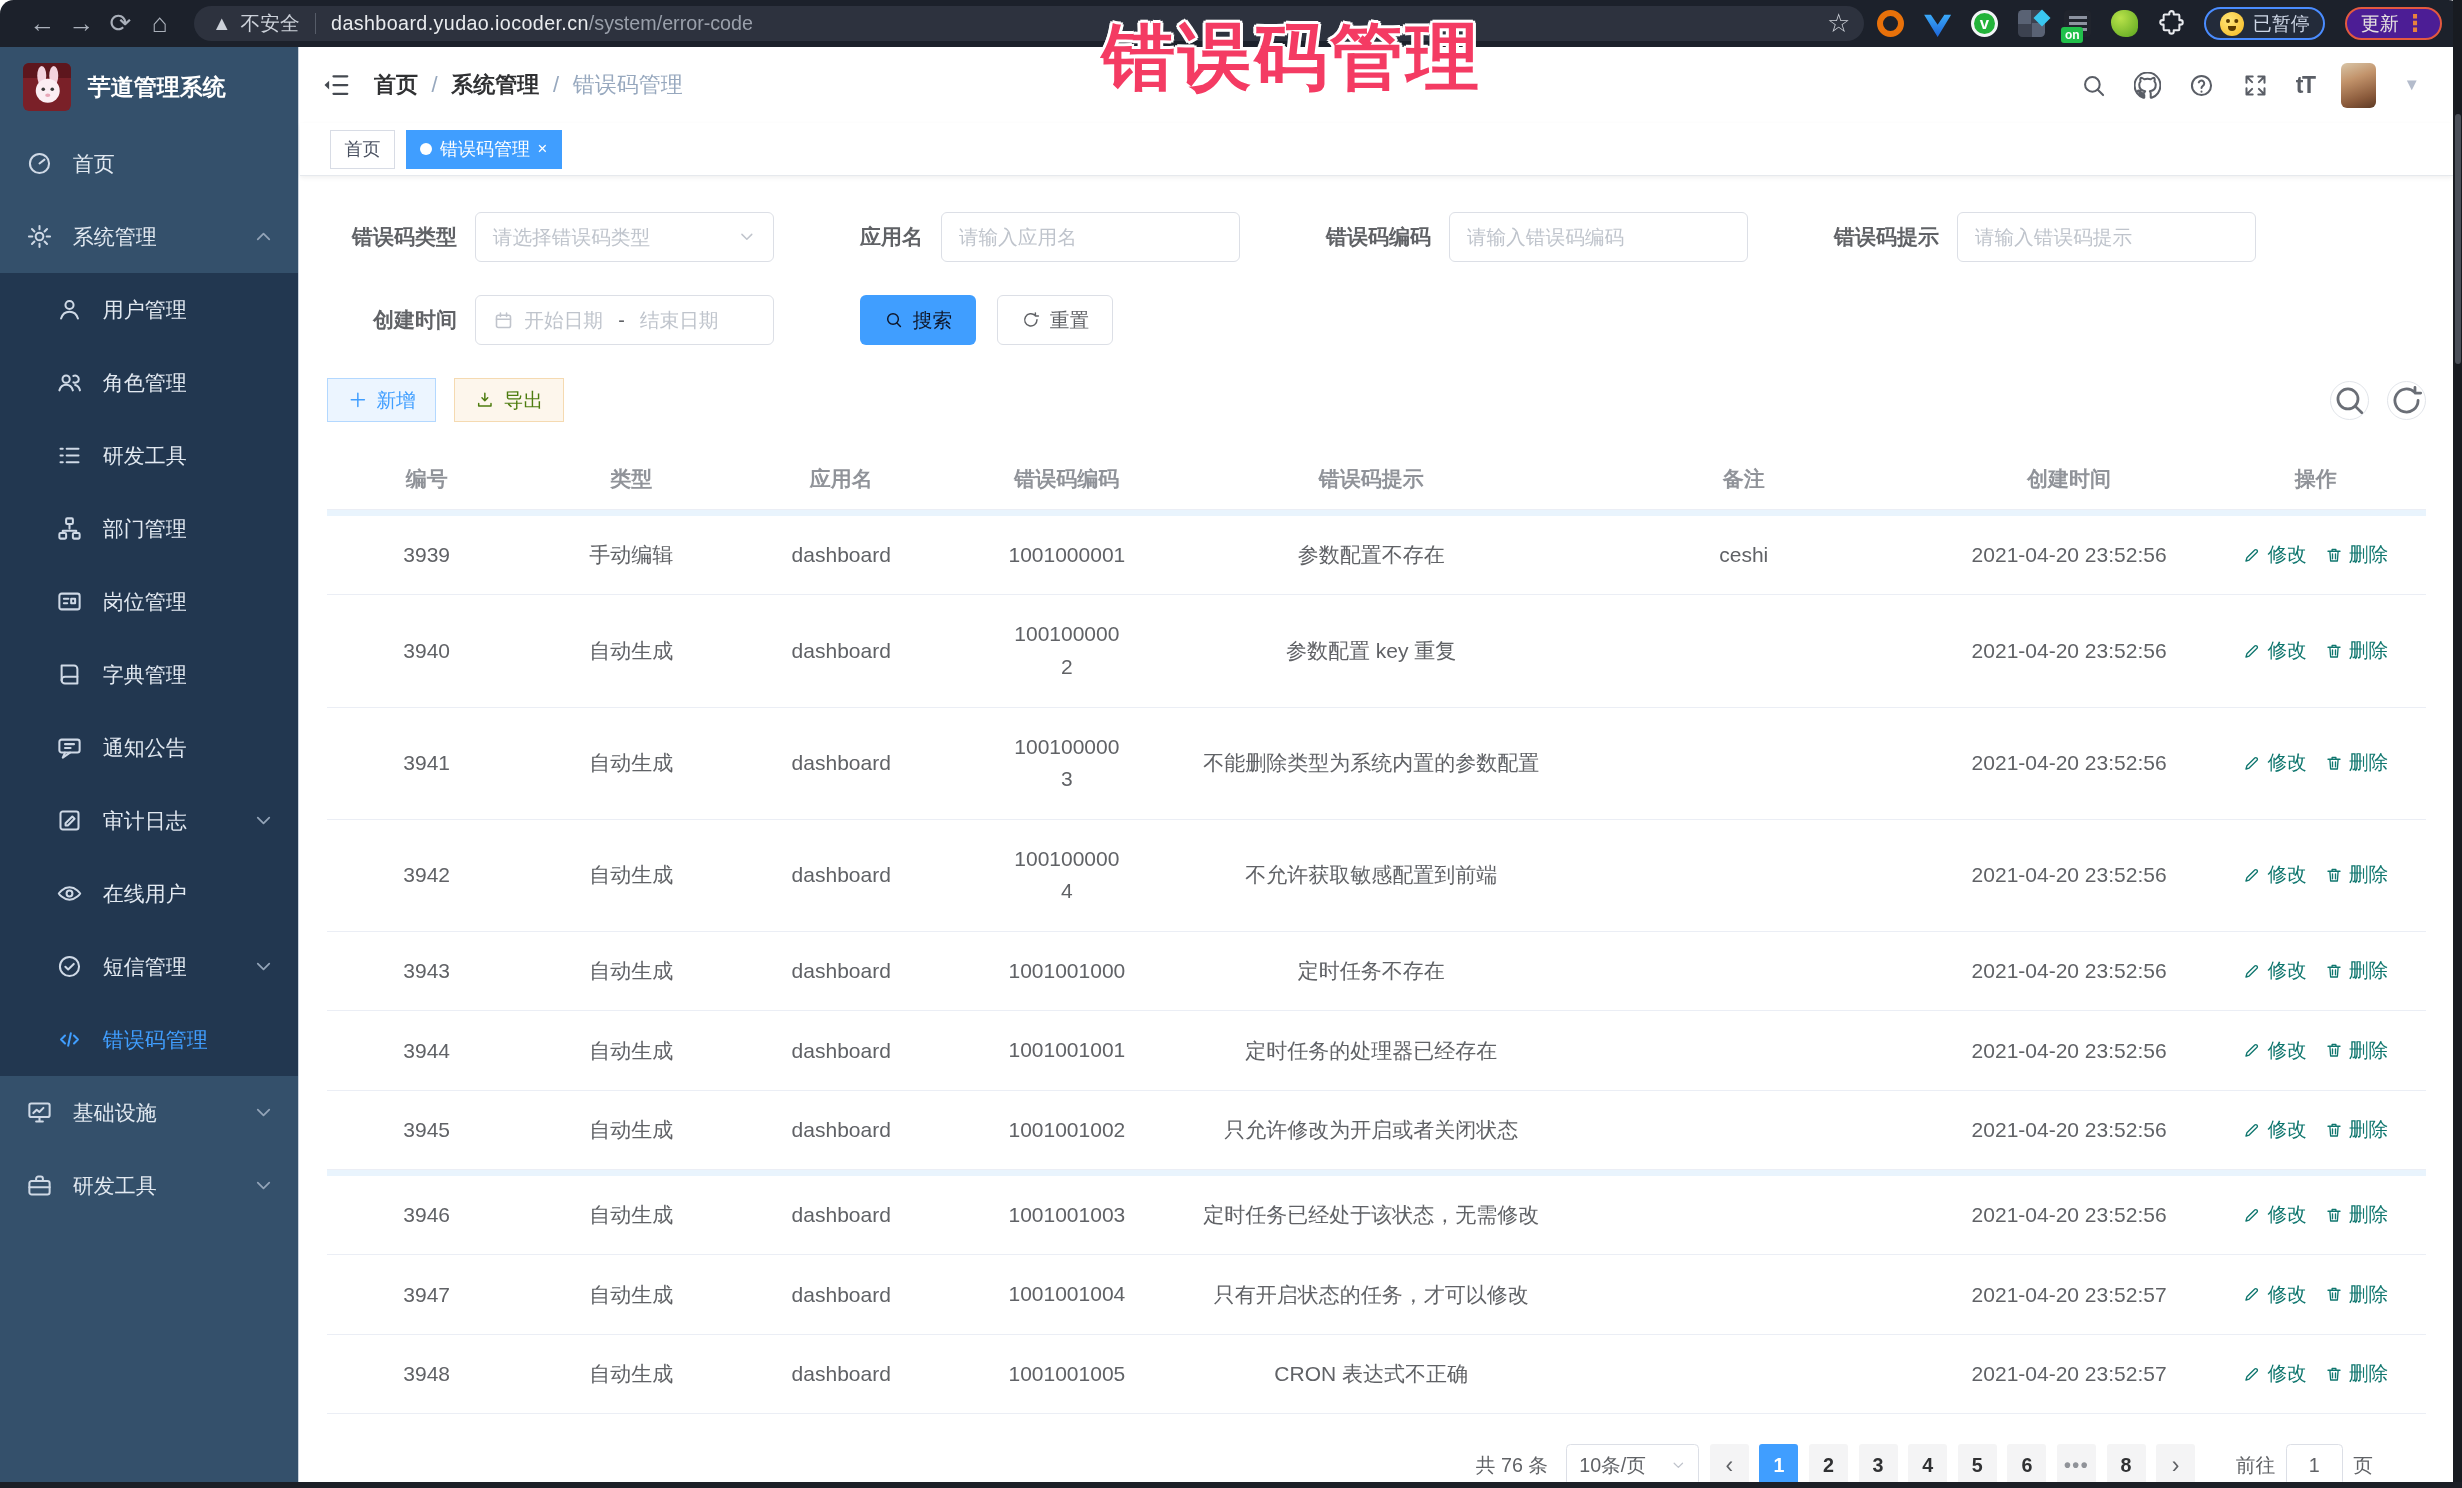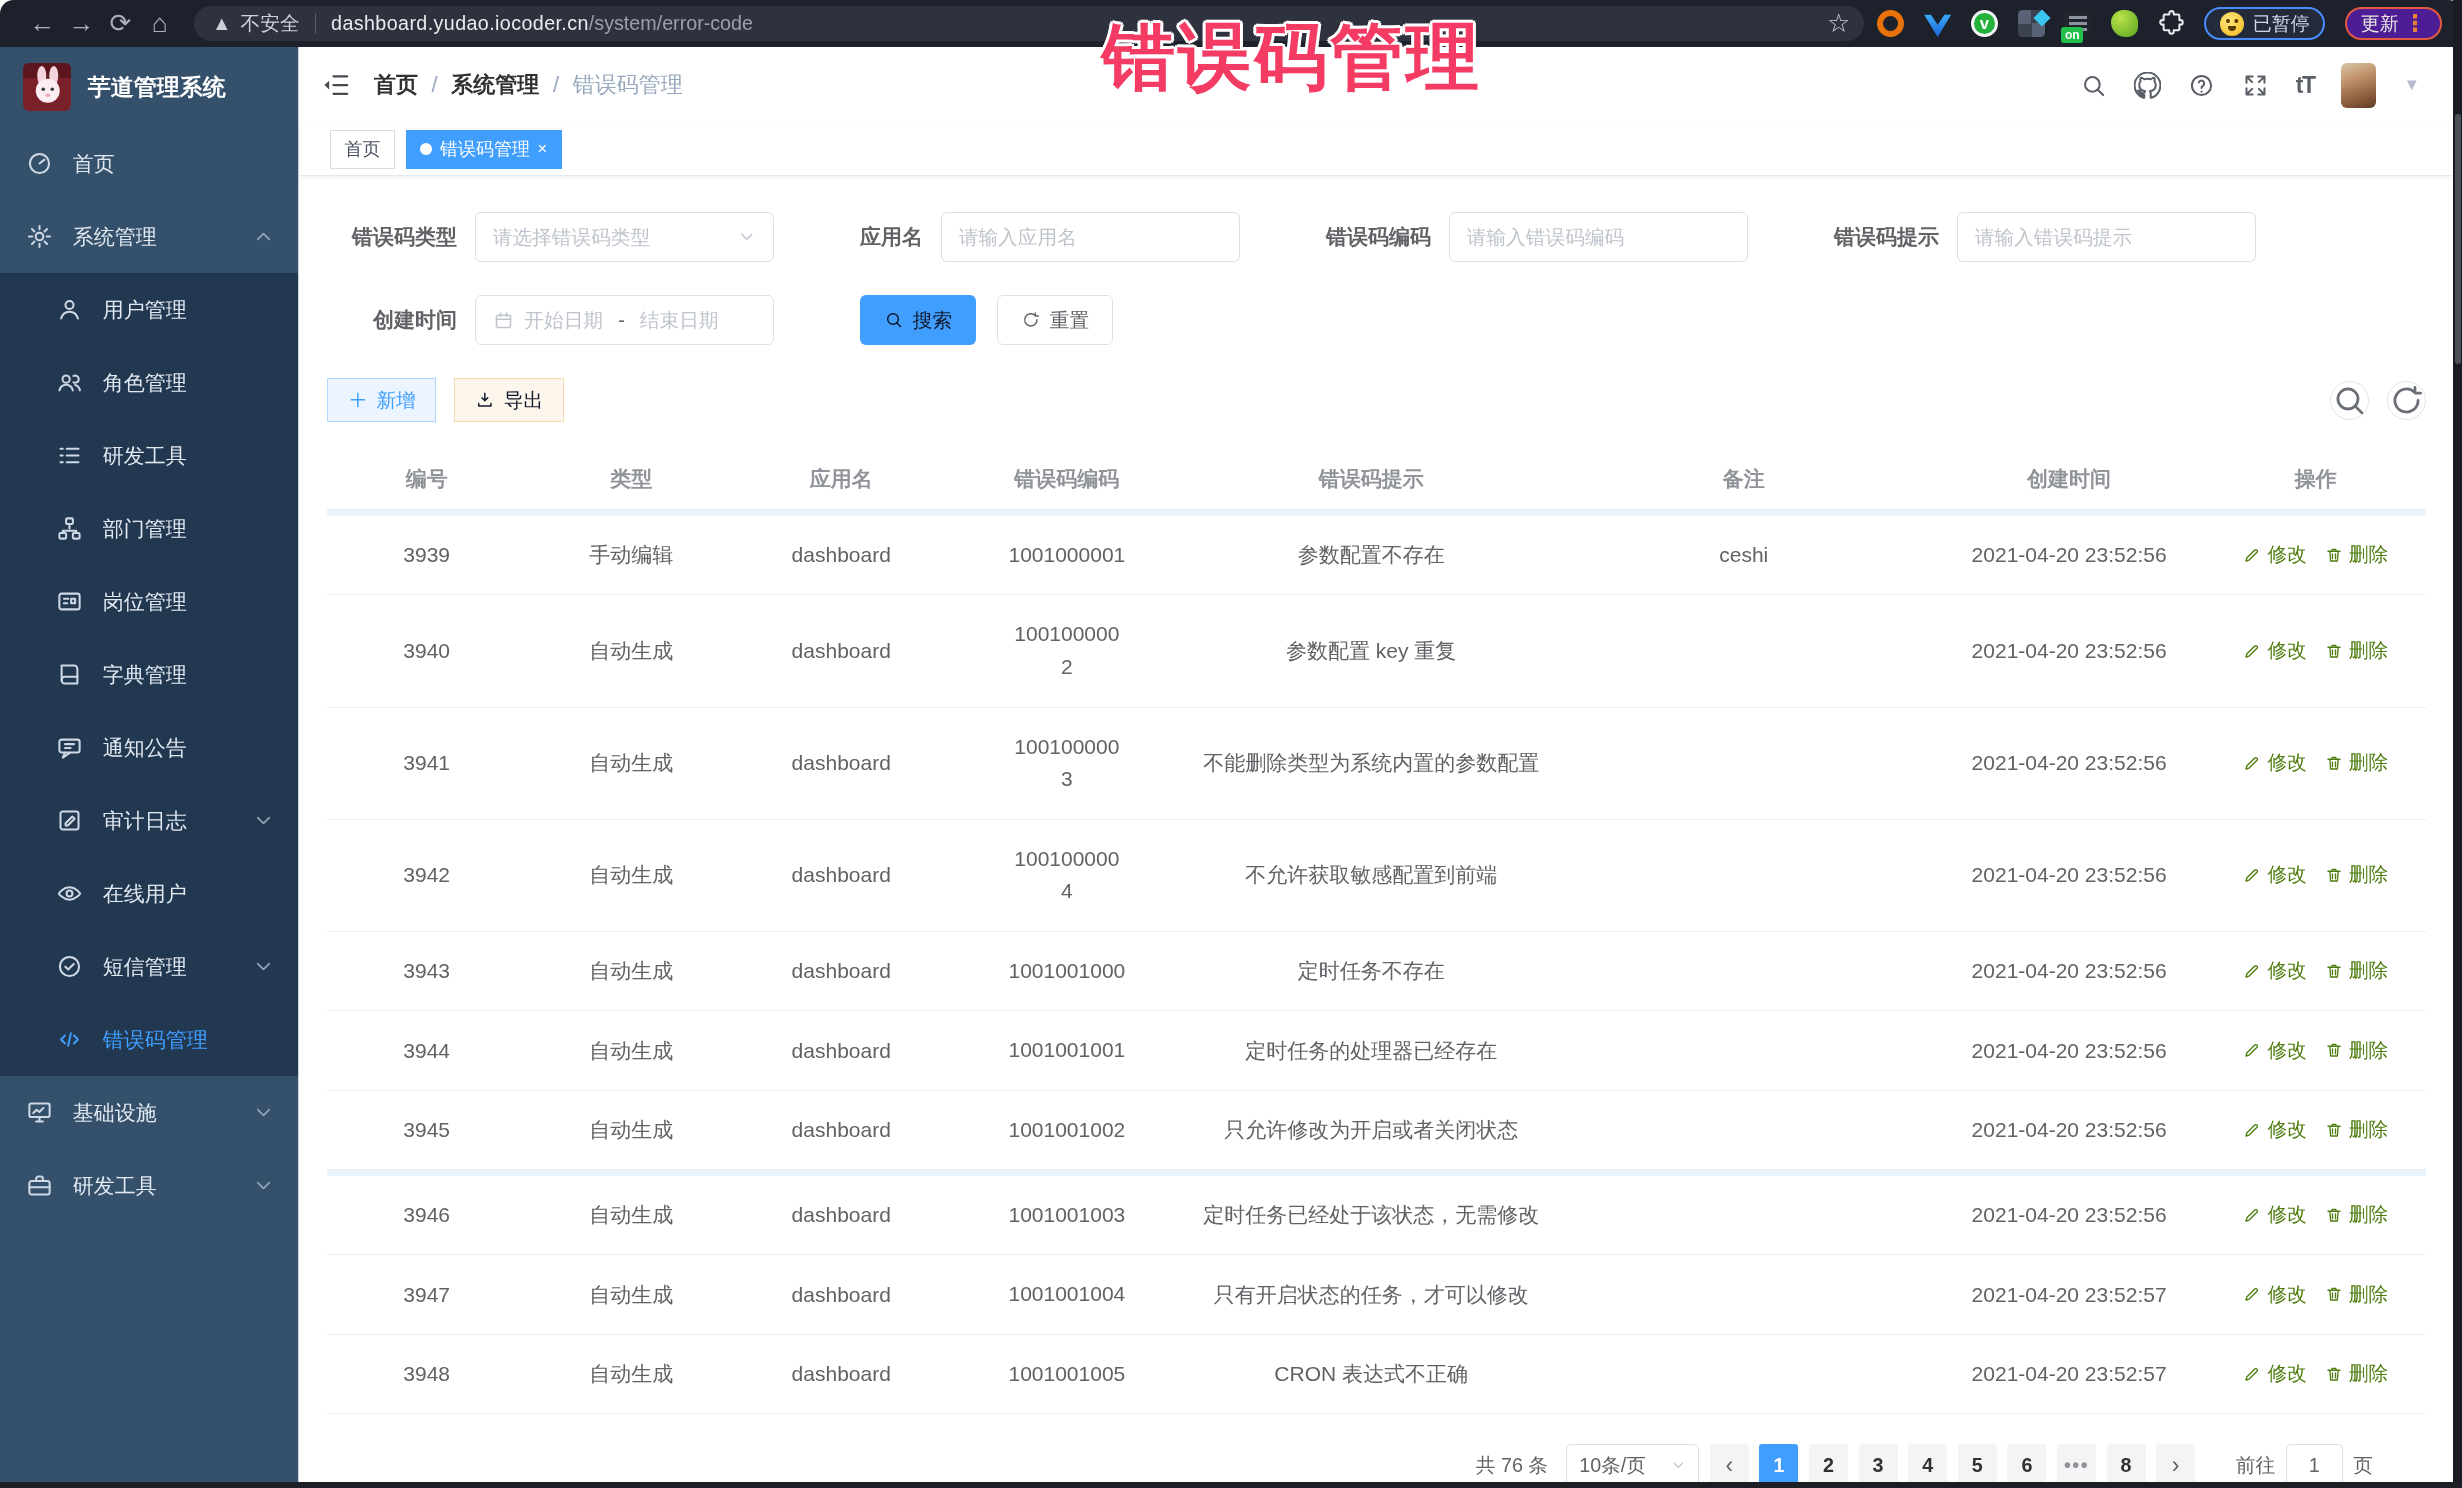--- a/index.html
+++ b/index.html
@@ -91,33 +91,33 @@
   .range-sep { color:#606266; margin:0 4.5px; }
   .btn { height:50px; border-radius:6px; display:inline-flex; align-items:center; justify-content:center; font-size:19.7px; gap:9px; padding:0 23px; border:1.5px solid transparent; cursor:pointer; }
   .btn-primary { background:#409EFF; color:#0f172a; }
   .btn-plain { background:#fff; border-color:#dcdfe6; color:#606266; }
   .btn-ic { width:19.7px; height:19.7px; }
 
   
   .toolbar { display:flex; align-items:center; margin:3px 0 26px 0; }
   .btn-sm { height:44px; font-size:19.7px; padding:0 19.7px; border-radius:0; }
   .btn-add { background:#ecf5ff; border:1.5px solid #b3d8ff; color:#409EFF; margin-right:18px; }
-  .btn-export { background:#fdf6ec; border:1.5px solid #f5dab1; color:#0f172a; }
+  .btn-export { background:#fdf6ec; border:1.5px solid #f5dab1; color:#4d7c0f; }
   .tb-right { margin-left:auto; display:flex; gap:18px; }
   .circle-btn { width:39px; height:39px; border-radius:50%; border:1.5px solid #e2e5ea; display:flex; align-items:center; justify-content:center; color:#6a6e76; background:#fff; }
   .circle-btn svg { width:19.7px; height:19.7px; }
 
   
   table { width:100%; border-collapse:collapse; table-layout:fixed; }
   th { font-size:21px; color:#909399; font-weight:bold; padding:16.7px 6px; border-bottom:1.5px solid #ebeef5; text-align:center; }
   td { font-size:21px; color:#606266; padding:23px 6px; border-bottom:1.5px solid #ebeef5; text-align:center; vertical-align:middle; }
   tr.stripe td { padding:0; height:6px; background:#e9f4fd; border-bottom:none; }
   .cell-code { white-space:pre-line; line-height:1.55; }
   .col-id{width:9.5%} .col-type{width:10%} .col-app{width:10%} .col-code{width:11.5%} .col-hint{width:17.5%} .col-remark{width:18%} .col-time{width:13%} .col-ops{width:10.5%}
-  .op-link { color:#4d7c0f; font-size:19.7px; display:inline-flex; align-items:center; gap:6px; margin:0 9px; cursor:pointer; white-space:nowrap; }
+  .op-link { color:#0f766e; font-size:19.7px; display:inline-flex; align-items:center; gap:6px; margin:0 9px; cursor:pointer; white-space:nowrap; }
   .op-link svg { width:18px; height:18px; }
 
   
   .pagination { display:flex; align-items:center; justify-content:flex-end; padding:30px 53px 0 0; gap:10.6px; font-size:19.7px; color:#606266; }
   .pg-total { margin-right:7.6px; white-space:nowrap; }
   .pg-size { width:133px; height:42px; border:1.5px solid #dcdfe6; border-radius:4.5px; display:flex; align-items:center; padding:0 12px; gap:7.6px; color:#606266; }
   .pg-size .sel-caret { width:16.7px; height:16.7px; }
   .pg-btn { min-width:39px; height:42px; background:#f4f4f5; border-radius:3px; display:flex; align-items:center; justify-content:center; color:#303133; font-weight:bold; padding:0 6px; cursor:pointer; }
   .pg-btn.active { background:#409EFF; color:#fff; }
   .pg-btn.nav { font-weight:normal; font-size:23px; color:#606266; }

